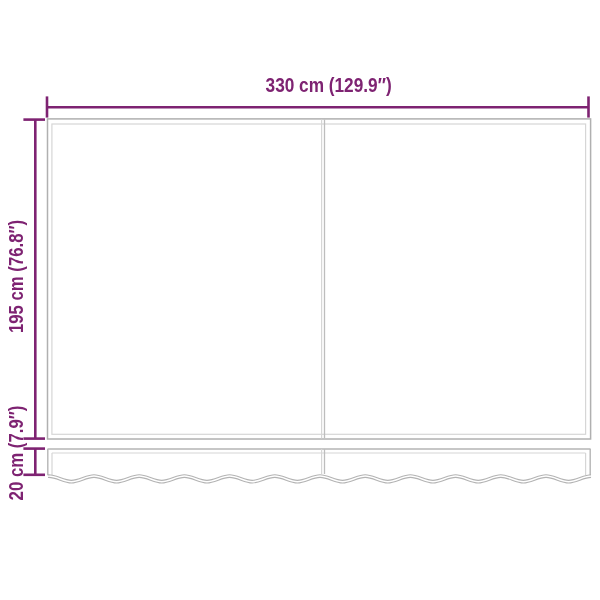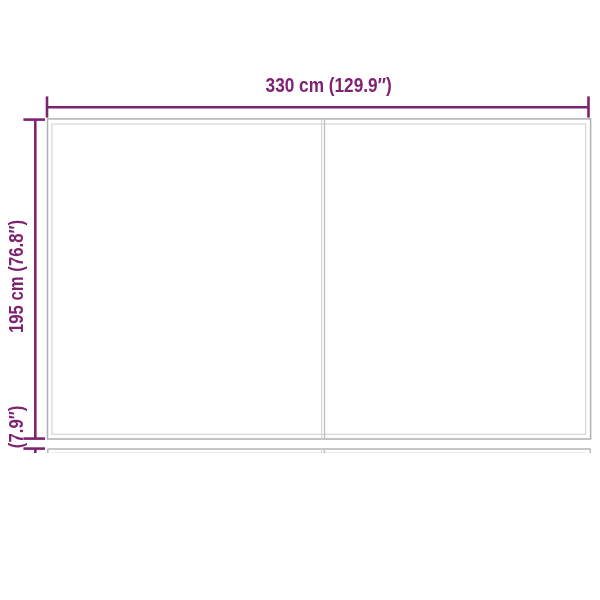--- a/index.html
+++ b/index.html
@@ -1,16 +1,16 @@
 <!DOCTYPE html>
 <html><head>
 <meta charset="utf-8">
 <style>
   html,body{margin:0;padding:0;background:#ffffff;}
-  .stage{position:relative;width:600px;height:453px;background:#ffffff;overflow:hidden;}
+  .stage{position:relative;width:600px;height:600px;background:#ffffff;overflow:hidden;}
   svg{display:block;}
   text{font-family:"Liberation Sans", sans-serif;font-weight:bold;fill:#7e2372;}
 </style>
 </head>
 <body>
 <div class="stage">
 <svg width="600" height="600" viewBox="0 0 600 600">
   <defs>
     <clipPath id="valclip">
           <rect x="47" y="444" width="544.2" height="46"></rect>

